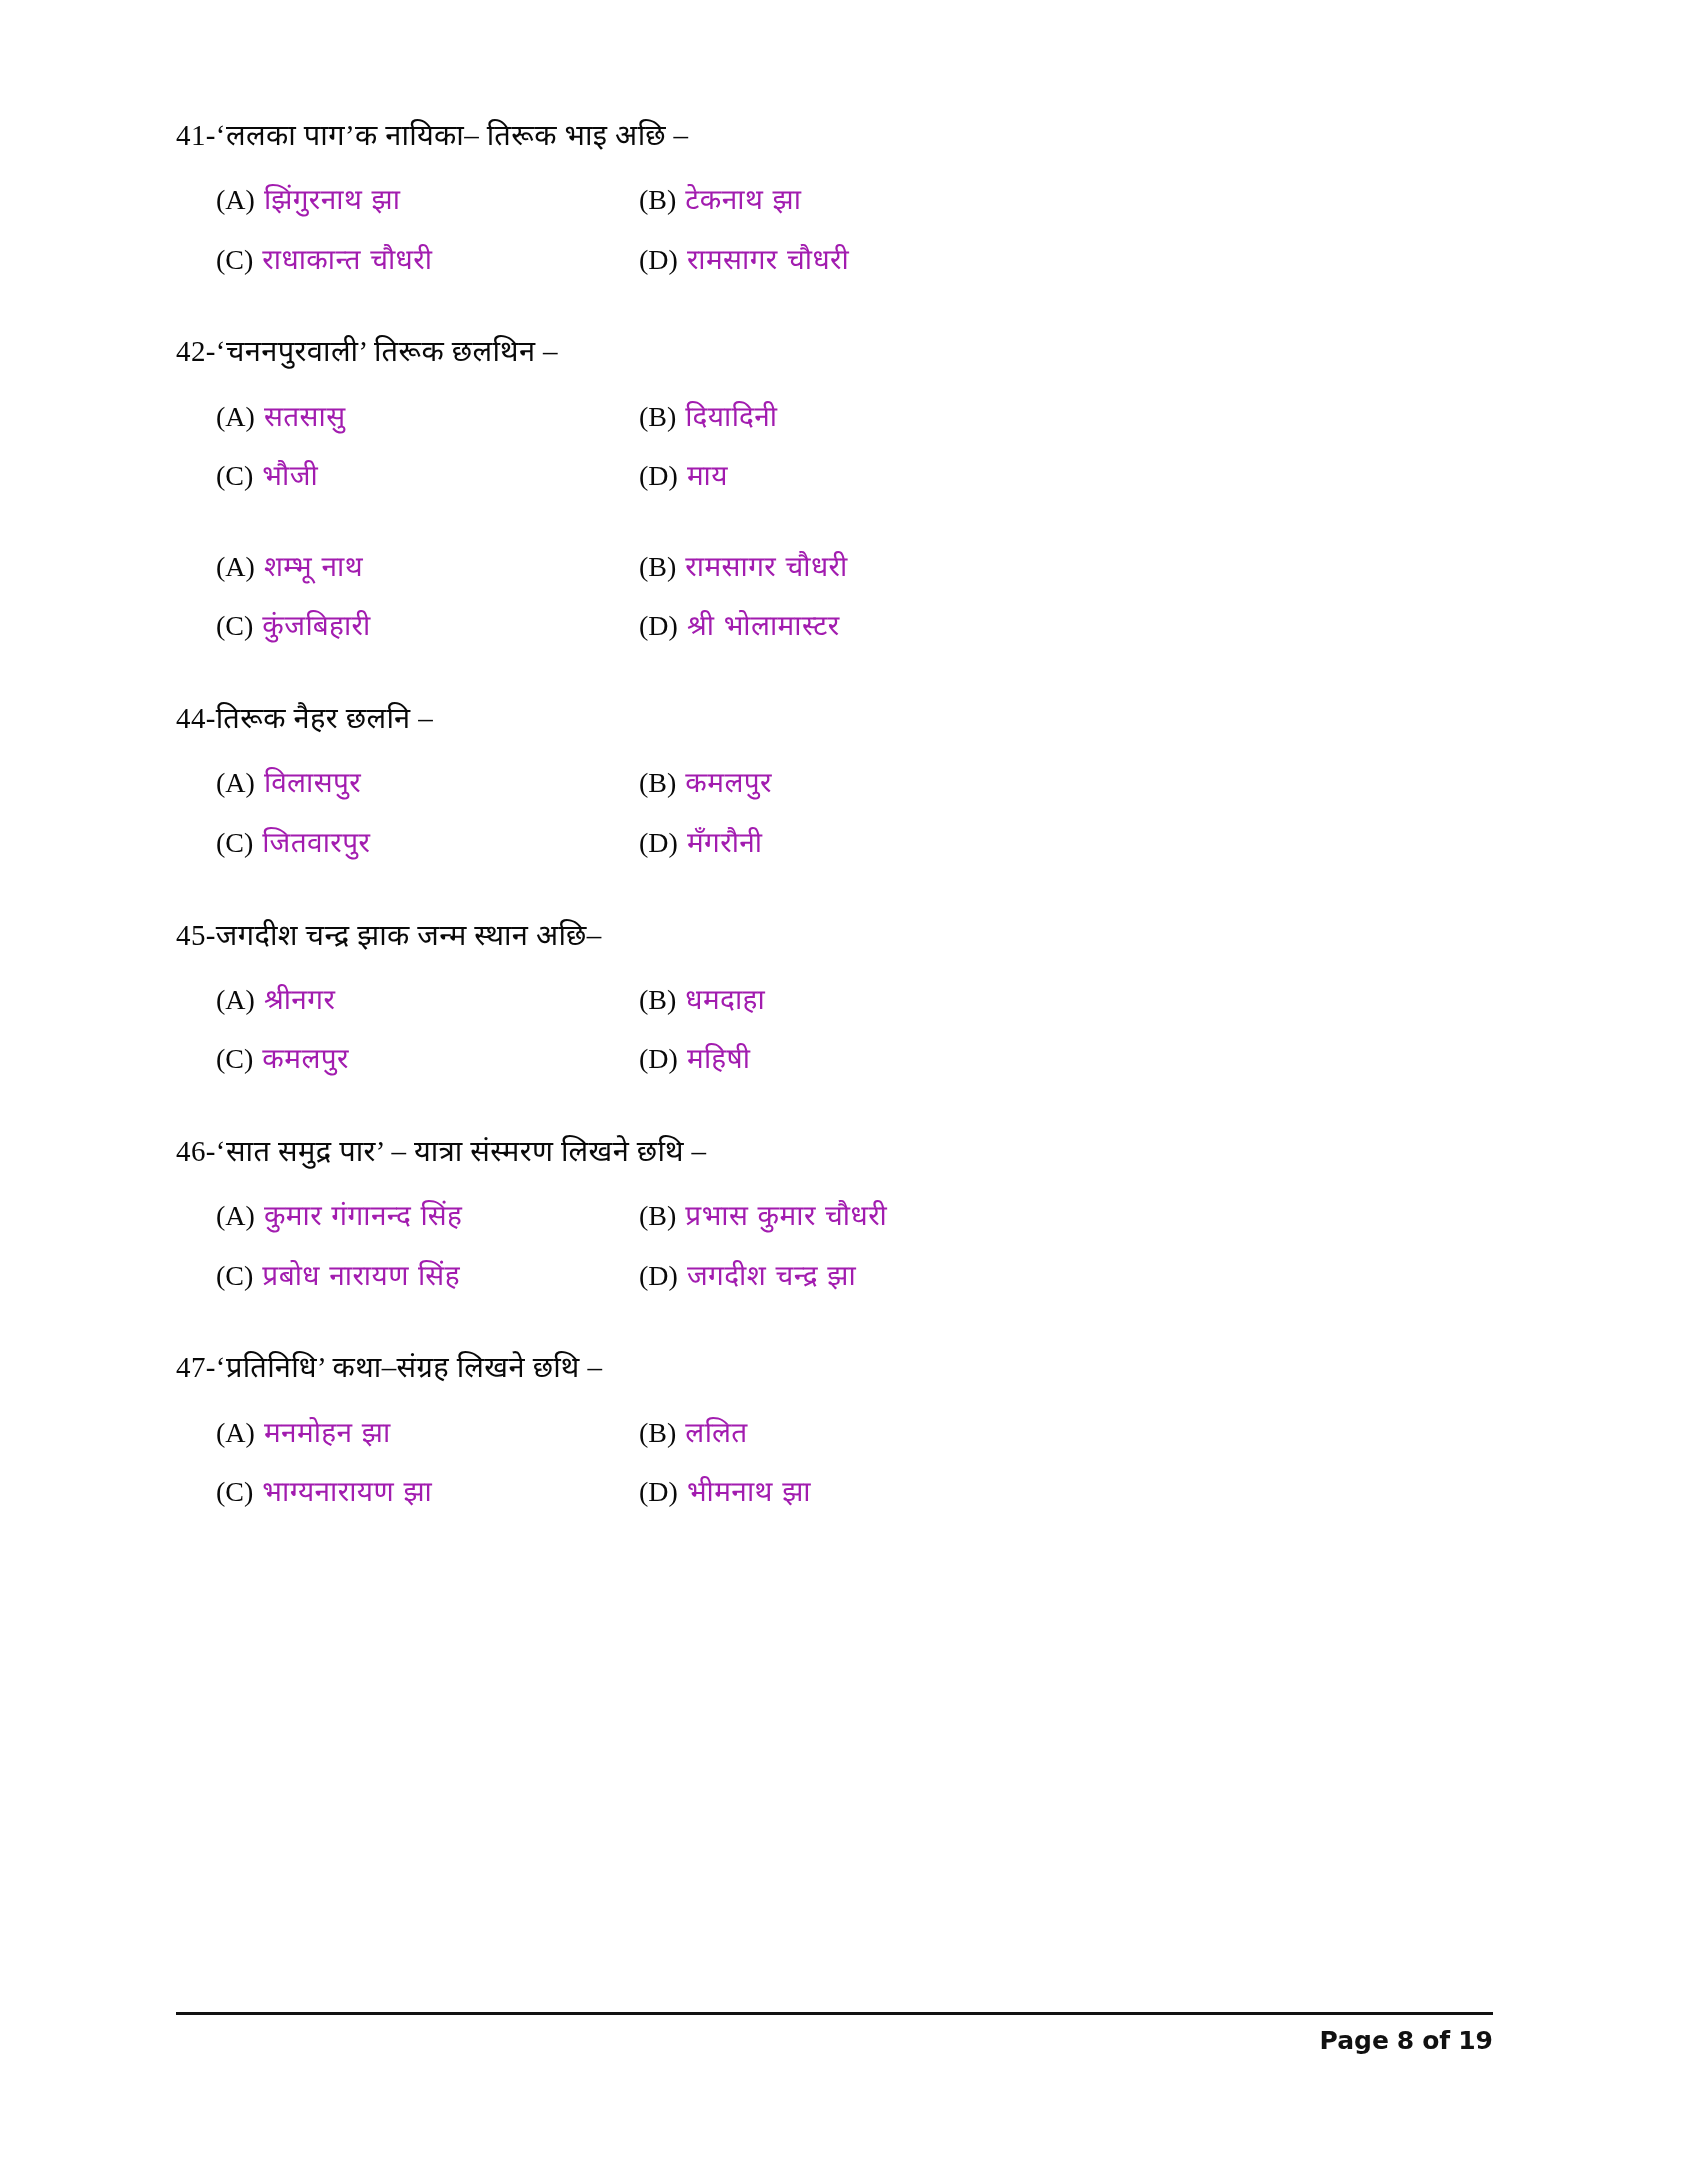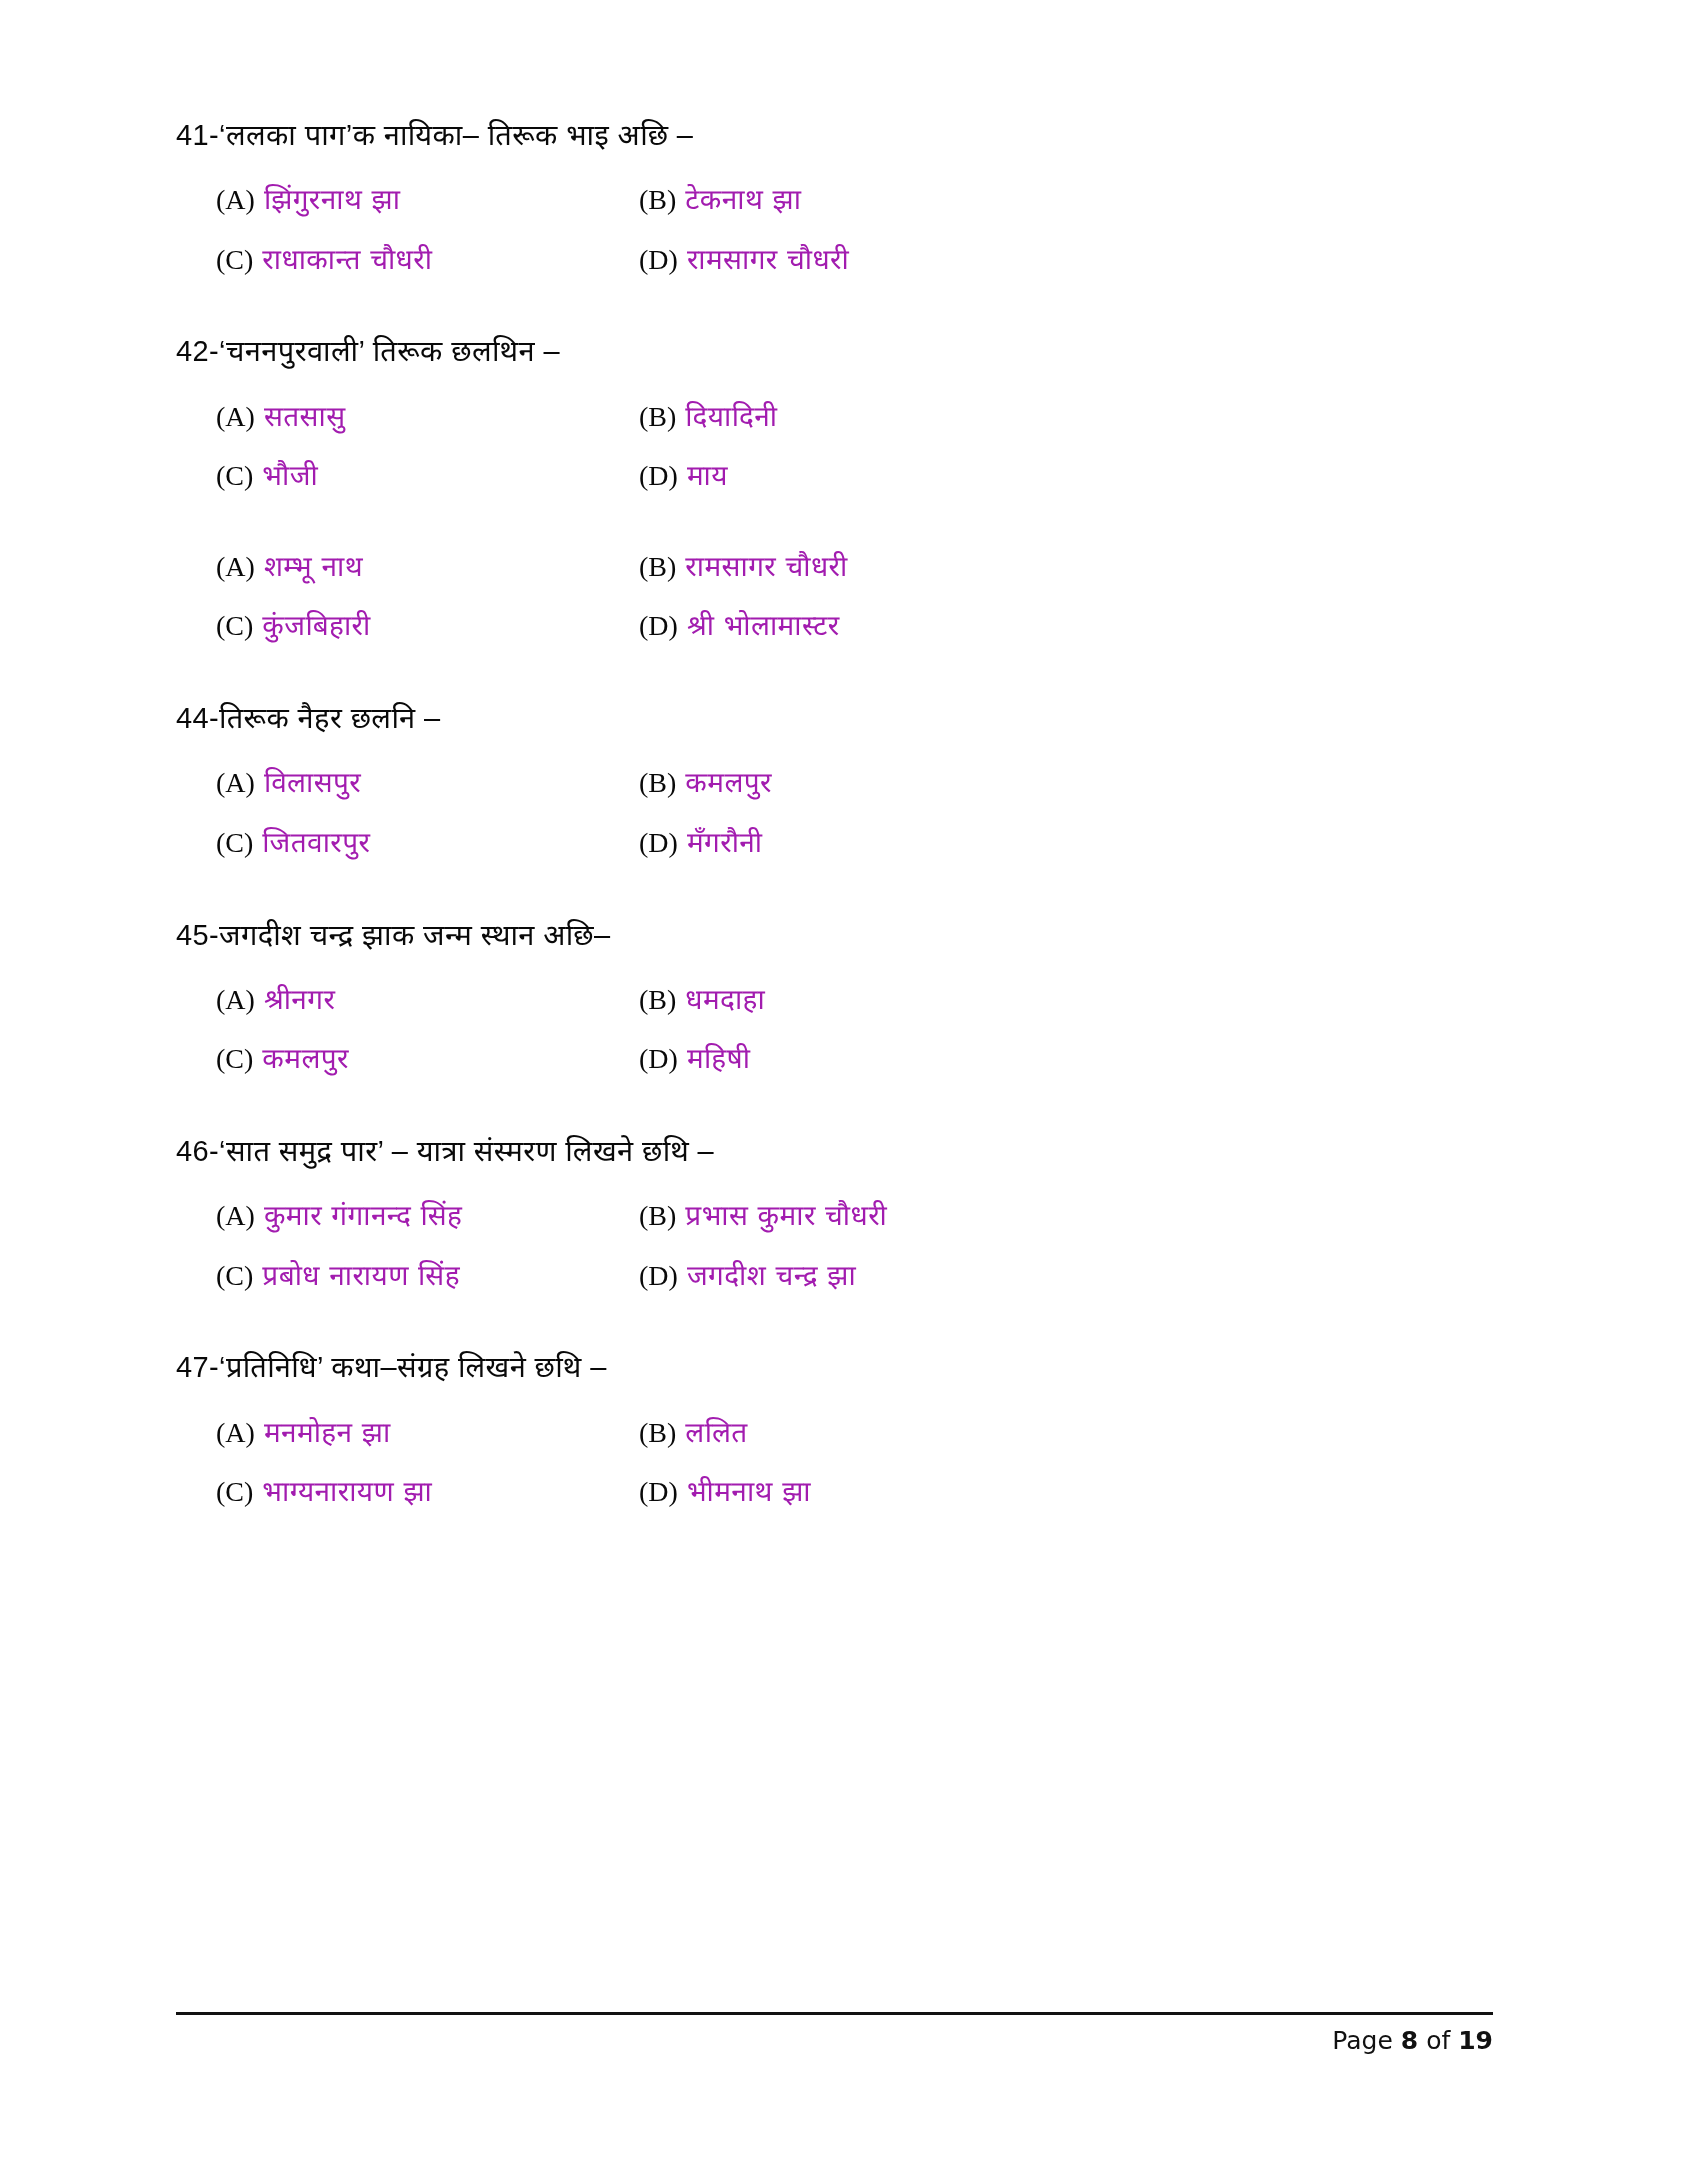--- a/index.html
+++ b/index.html
@@ -35,21 +35,21 @@
     margin-bottom: 0;
   }
 
   .qtext {
     font-size: 29px;
     line-height: 1.25;
     letter-spacing: 0.4px;
     white-space: pre;
     color: #090909;
     margin: 0 0 30px 0;
-    font-family: Liberation Sans, sans-serif;
+    font-family: Liberation Serif, serif;
   }
 
   .opt-row {
     display: flex;
     margin: 0 0 26px 0;
   }
   .opt-row:last-child {
     margin-bottom: 0;
   }
 
@@ -100,21 +100,21 @@
     left: 176px;
     top: 2026px;
     width: 1317px;
     text-align: right;
     font-family: "DejaVu Sans", sans-serif;
     font-size: 25px;
     color: #111111;
   }
   .footer .pg-label,
   .footer .pg-of {
-    font-weight: normal;
+    font-weight: bold;
   }
   .footer .pg-num,
   .footer .pg-total {
     font-weight: bold;
   }
 </style>
 </head>
 <body>
 
 <div class="page">

